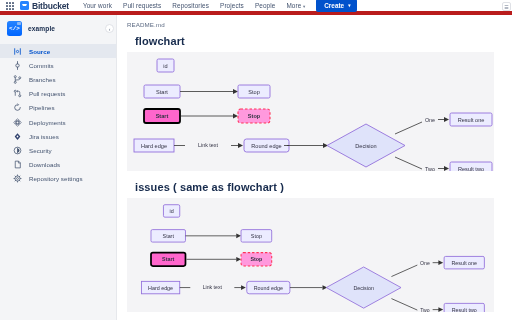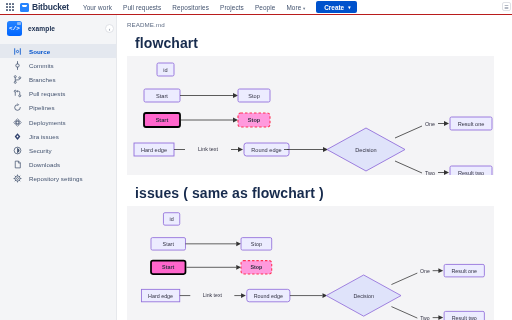--- a/index.html
+++ b/index.html
@@ -9,21 +9,21 @@
     background: #ffffff;
     font-family: "Liberation Sans", sans-serif;
     -webkit-font-smoothing: antialiased;
   }
 
   
   .topnav {
     position: absolute; top: 0; left: 0;
     width: 512px; height: 15px;
     background: #ffffff;
-    border-bottom: 1px solid #b91c1c;
+    border-bottom: 4px solid #b91c1c;
     display: flex; align-items: center;
     padding-left: 5px;
     z-index: 20;
   }
   .appswitcher {
     width: 10px; height: 10px;
     display: grid;
     grid-template-columns: repeat(3, 2px);
     grid-template-rows: repeat(3, 2px);
     gap: 1px;
@@ -149,21 +149,21 @@
     width: 395px; height: 305px;
     background: #ffffff;
     padding: 6px 10px 0 10px;
     overflow: hidden;
   }
   .filename {
     font-size: 6.2px; color: #5e6c84;
     margin-bottom: 7px; letter-spacing: 0.1px;
   }
   .section-title {
-    font-size: 14px; font-weight: bold; color: #172b4d;
+    font-size: 11px; font-weight: bold; color: #172b4d;
     margin: 0 0 5px 8px; letter-spacing: 0.1px;
   }
   .diagram-panel {
     background: #f4f4f6;
     width: 367px;
     padding: 0;
     position: relative;
     margin-bottom: 10px;
   }
   .diagram-panel.first { height: 119px; }

